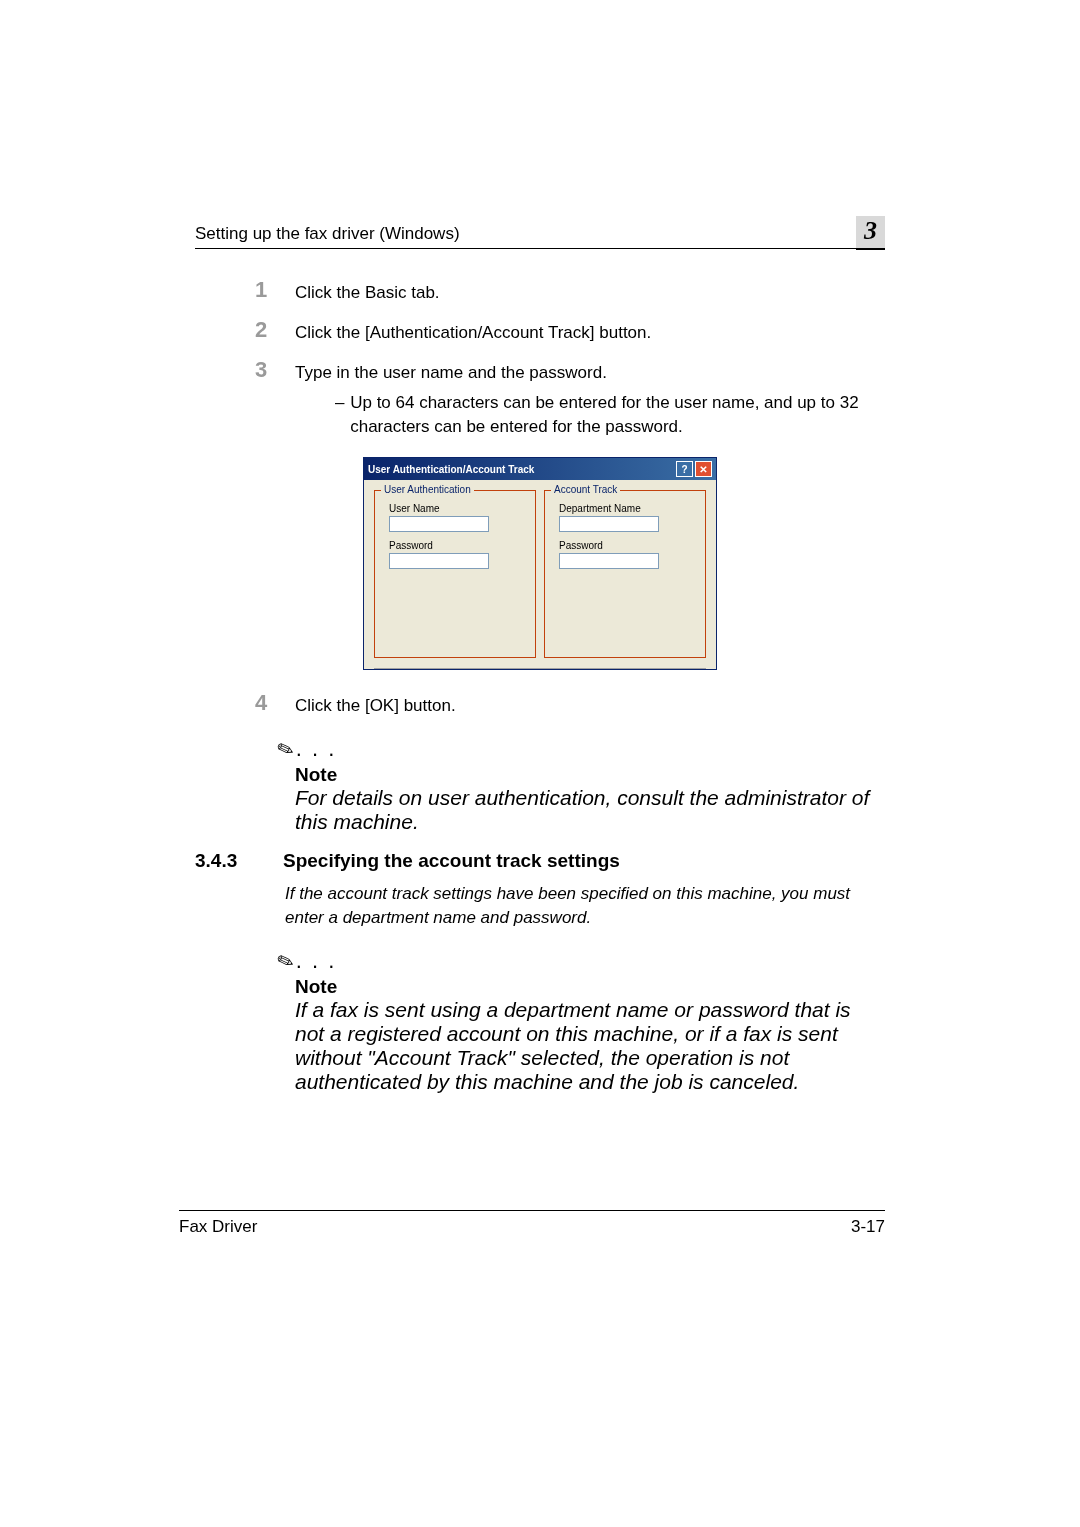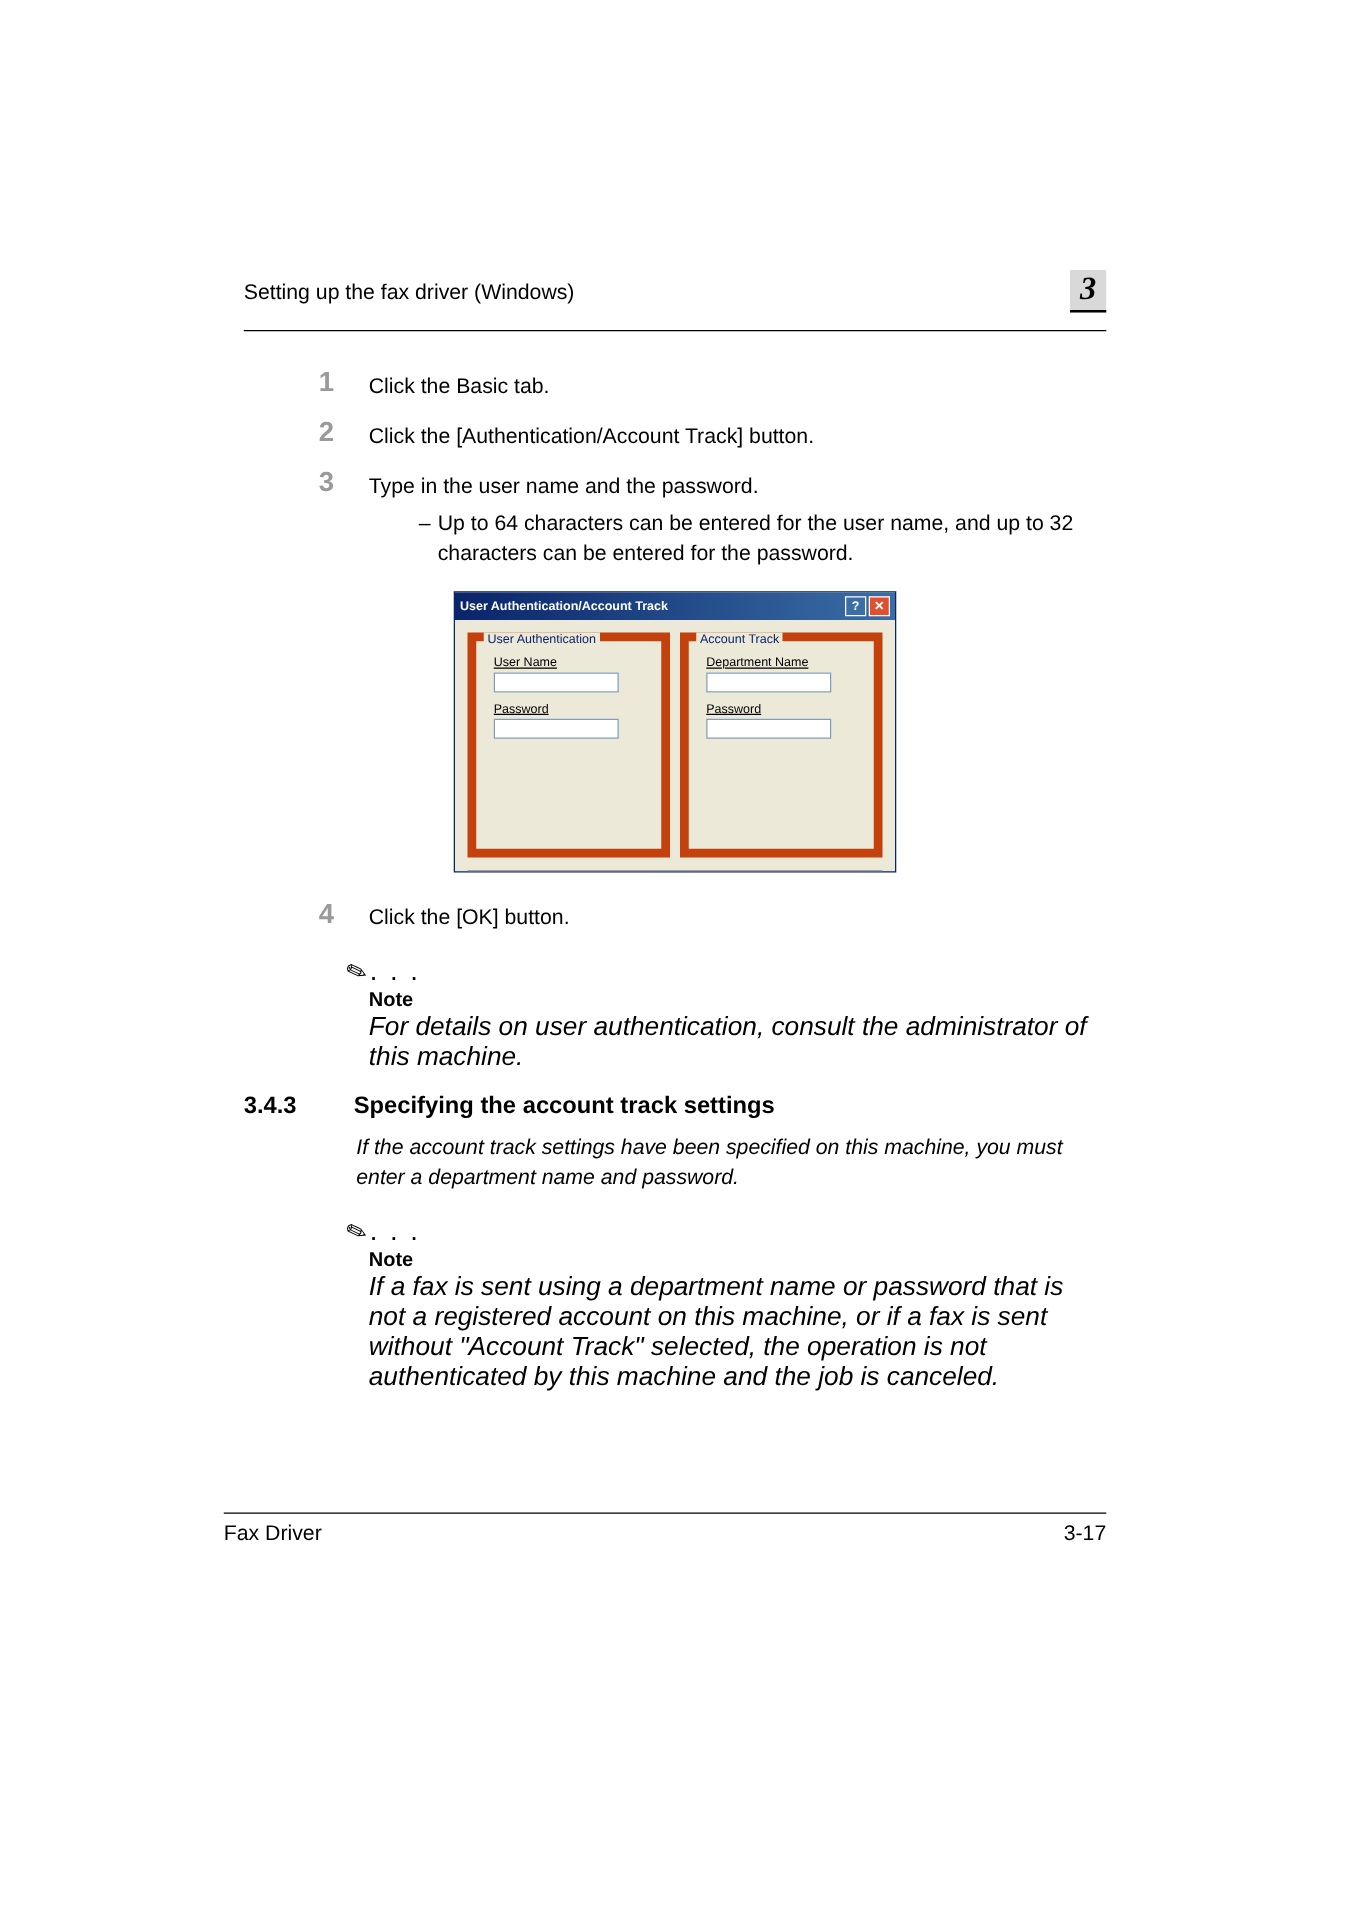--- a/index.html
+++ b/index.html
@@ -11,21 +11,21 @@
     width: 1080px;
     height: 1527px;
     position: relative;
   }
   .page {
     padding: 210px 195px 0 195px;
     box-sizing: border-box;
   }
   .header-row {
     border-bottom: 1px solid #000;
-    padding-bottom: 20px;
+    padding-bottom: 4px;
     display: flex;
     justify-content: space-between;
     align-items: flex-end;
     margin-bottom: 30px;
   }
   .header-title {
     font-size: 17px;
     color: #000;
   }
   .chapter-badge {
@@ -110,24 +110,23 @@
   }
   .title-btn.help { background: #3a6ea5; color: #fff; }
   .title-btn.close { background: #e05030; color: #fff; }
   .dialog-body {
     padding: 10px;
     display: flex;
     gap: 8px;
   }
   .fieldset {
     flex: 1;
-    border: 7px solid #c2410c;
+    border: 1px solid #c2410c;
     padding: 8px 8px 80px 8px;
     position: relative;
-    text-decoration: underline;
   }
   .fieldset-legend {
     position: absolute;
     top: -7px;
     left: 6px;
     background: #ece9d8;
     padding: 0 3px;
     color: #0a246a;
     font-size: 10px;
   }
@@ -175,21 +174,21 @@
     font-size: 22px;
     letter-spacing: 2px;
   }
   .note-icon {
     display: inline-block;
     transform: rotate(-20deg);
     font-size: 20px;
   }
   .note-heading {
     font-weight: bold;
-    font-size: 16px;
+    font-size: 19px;
     margin-top: 2px;
   }
   .note-text {
     font-style: italic;
     font-size: 21px;
     line-height: 24px;
   }
   .section-heading {
     font-weight: bold;
     font-size: 19px;

